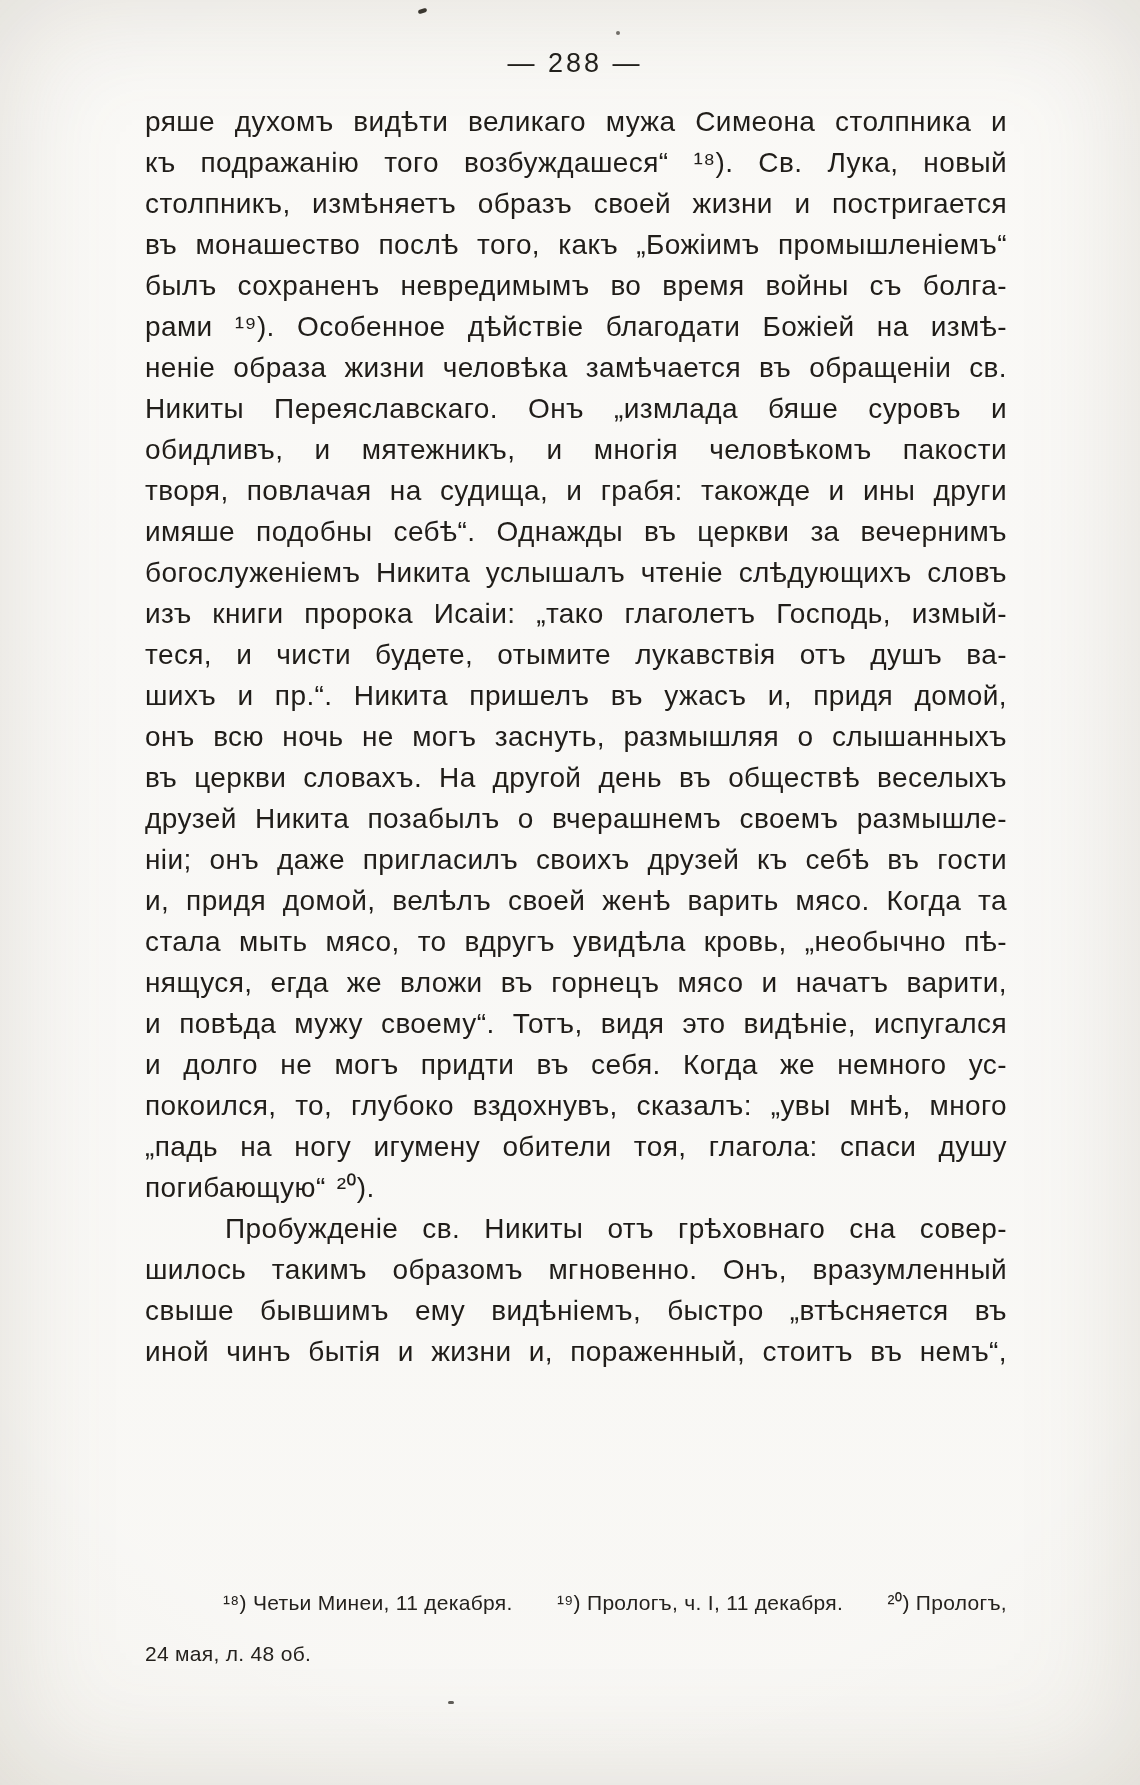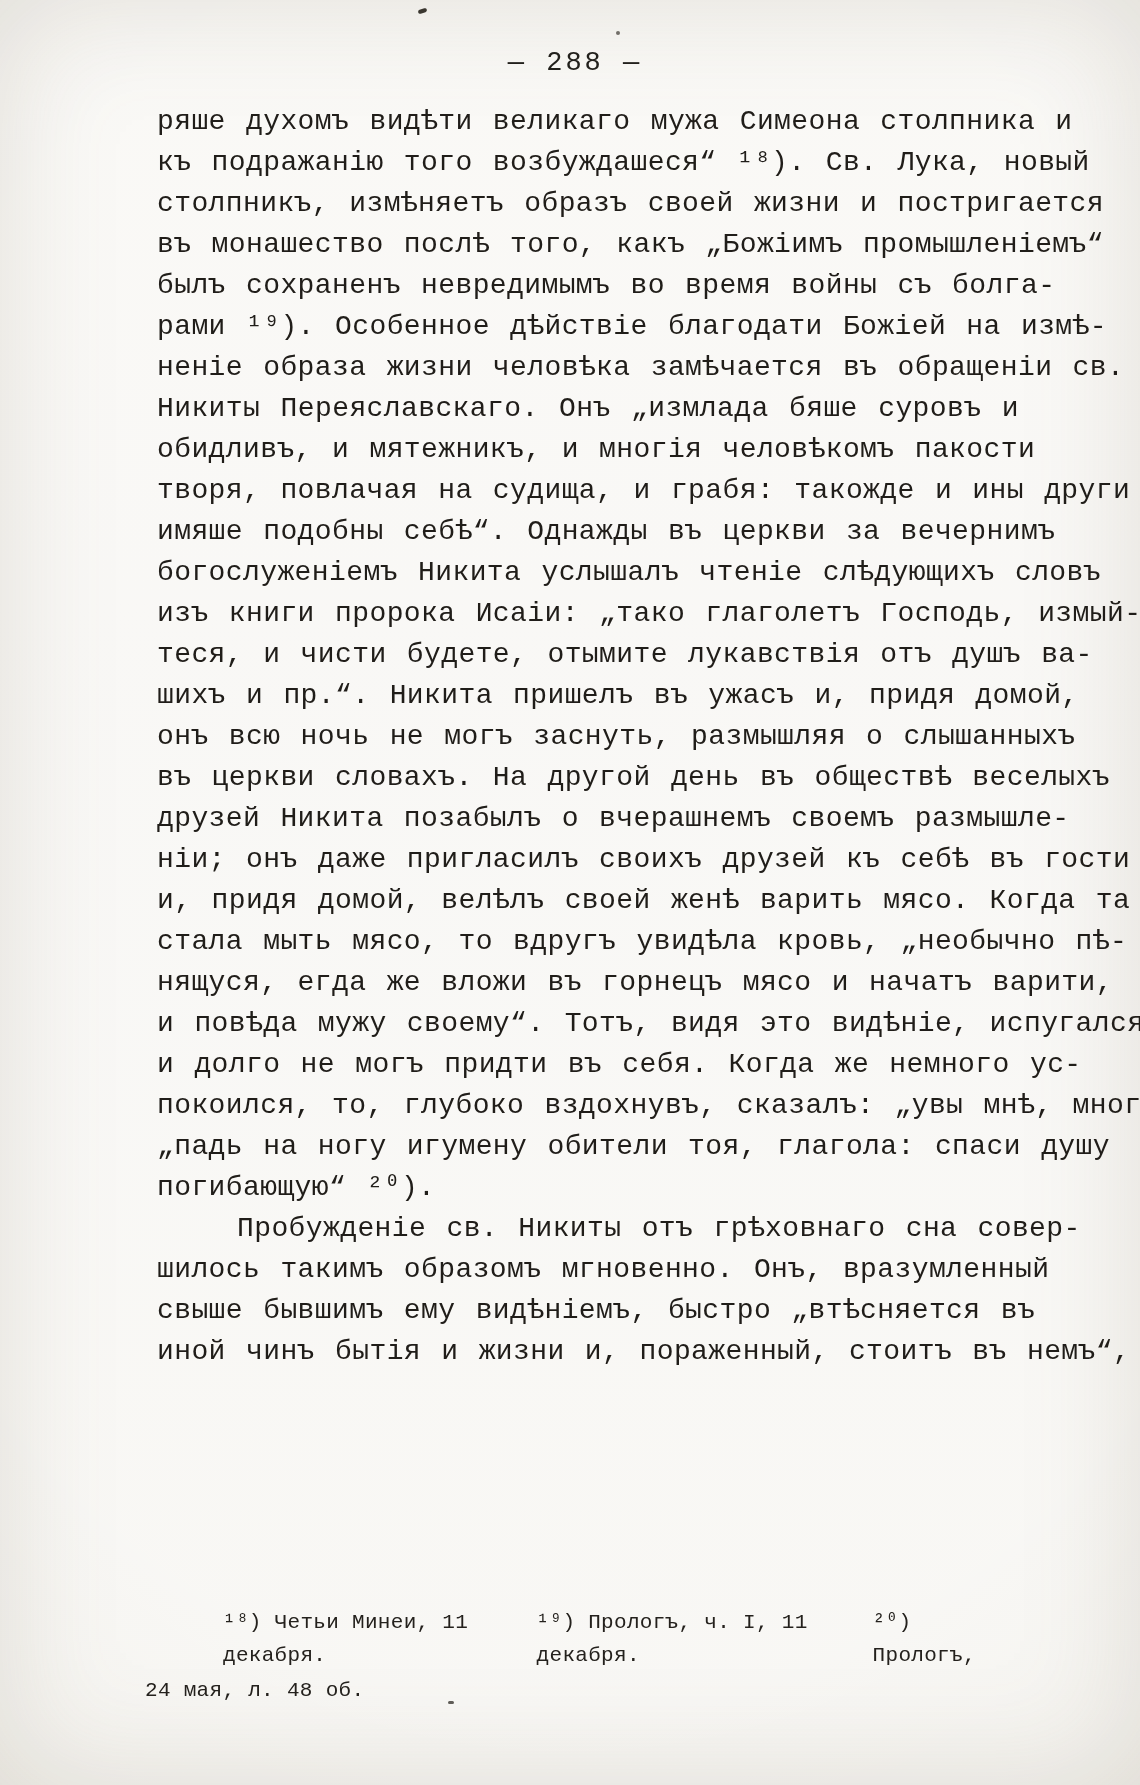--- a/index.html
+++ b/index.html
@@ -3,41 +3,41 @@
 <meta charset="utf-8">
 <style>
   html,body { margin:0; padding:0; background:#d8d5cf; }
   .stage { width:1140px; height:1785px; position:relative; margin:0 auto; overflow:hidden; }
   .page {
     position:absolute; inset:0;
     background:
       radial-gradient(ellipse 120% 90% at 50% 45%, rgba(255,255,255,0.55) 55%, rgba(0,0,0,0) 100%),
       linear-gradient(#f3f1ec, #f0eee8);
     box-shadow: inset 0 0 120px rgba(120,110,90,0.18);
-    font-family:Liberation Mono, monospace;
+    font-family:Liberation Sans, sans-serif;
     color:#201d19;
   }
   .page-number {
     position:absolute; top:48px; left:145px; width:860px;
     text-align:center; font-size:27px; letter-spacing:3px; color:#22201c;
   }
-  .text-block { position:absolute; top:101px; left:145px; width:862px;margin-left:12px; }
+  .text-block { position:absolute; top:101px; left:145px; width:862px; }
   .line {
     font-size:28px; line-height:41px; height:41px; overflow:visible;
     text-align:justify; text-align-last:justify;
     letter-spacing:0.4px; word-spacing:3px; white-space:nowrap;
   }
   .line.short { text-align-last:left; white-space:normal; }
   .line.indent { text-indent:80px; }
   .footnotes {
     position:absolute; left:145px; top:1586px; width:862px;
     font-size:21px; line-height:33px; color:#24211d; letter-spacing:0.3px;
   }
-  .fn-row { display:flex; justify-content:space-between; padding-left:78px;margin-top:20px; }
-  .fn-cont { margin-top:2px; }
+  .fn-row { display:flex; justify-content:space-between; padding-left:78px; }
+  .fn-cont { margin-top:18px; }
   .speck { position:absolute; background:#3a362f; border-radius:50%; }
   .speck.s1 { left:418px; top:9px; width:9px; height:4px; transform:rotate(-18deg); border-radius:2px; }
   .speck.s2 { left:616px; top:31px; width:4px; height:4px; opacity:.7; }
   .speck.s3 { left:448px; top:1701px; width:6px; height:3px; opacity:.8; border-radius:2px; }
 </style>
 </head>
 <body>
 
 <div class="stage">
   <div class="page">

